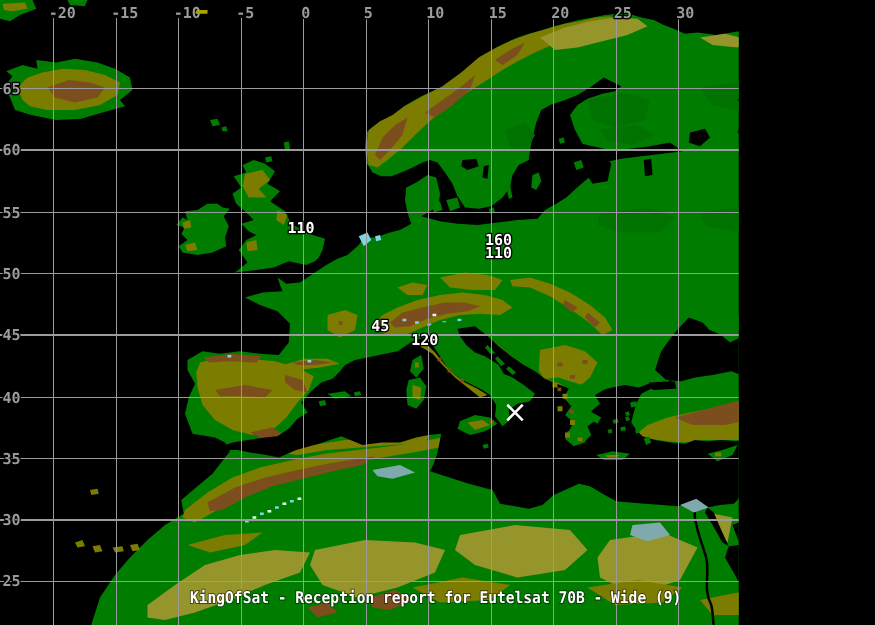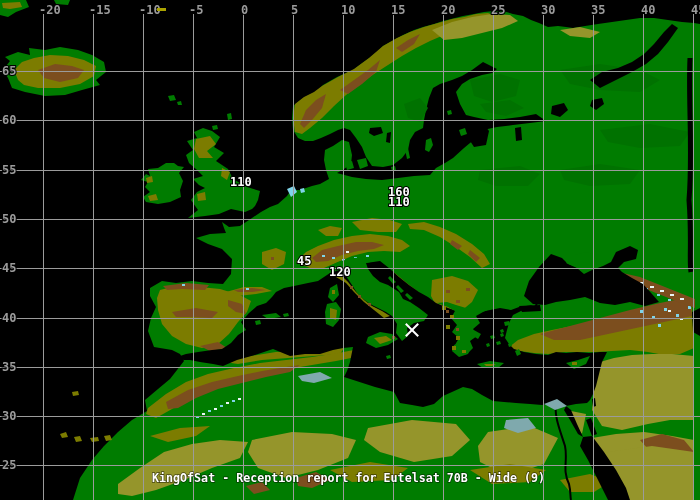--- a/index.html
+++ b/index.html
@@ -1,16 +1,16 @@
 <!DOCTYPE html>
 <html><head>
 <meta charset="utf-8">
 <style>
   html,body{margin:0;padding:0;background:#000;}
-  #stage{position:relative;width:700px;height:500px;overflow:hidden;background:var(--ocean,#000);}
+  #stage{position:relative;width:591px;height:500px;overflow:hidden;background:var(--ocean,#000);}
   svg{display:block}
   text{font-family:"DejaVu Sans Mono",monospace;font-weight:bold;}
   .grid{stroke:var(--grid);stroke-width:1;shape-rendering:crispEdges;}
   .axis-label{font-size:12px;fill:var(--axis);paint-order:stroke;stroke:#000;stroke-width:2px;}
   .map-label{font-size:12px;fill:var(--maptext);paint-order:stroke;stroke:#000;stroke-width:2px;}
   .title-label{font-size:13px;fill:var(--titletext);paint-order:stroke;stroke:rgba(0,0,0,0.55);stroke-width:1.5px;}
   .land{fill:var(--land);}
   .dark{fill:var(--landdark);}
   .upland{fill:var(--upland);}
   .plateau{fill:var(--plateau);}

